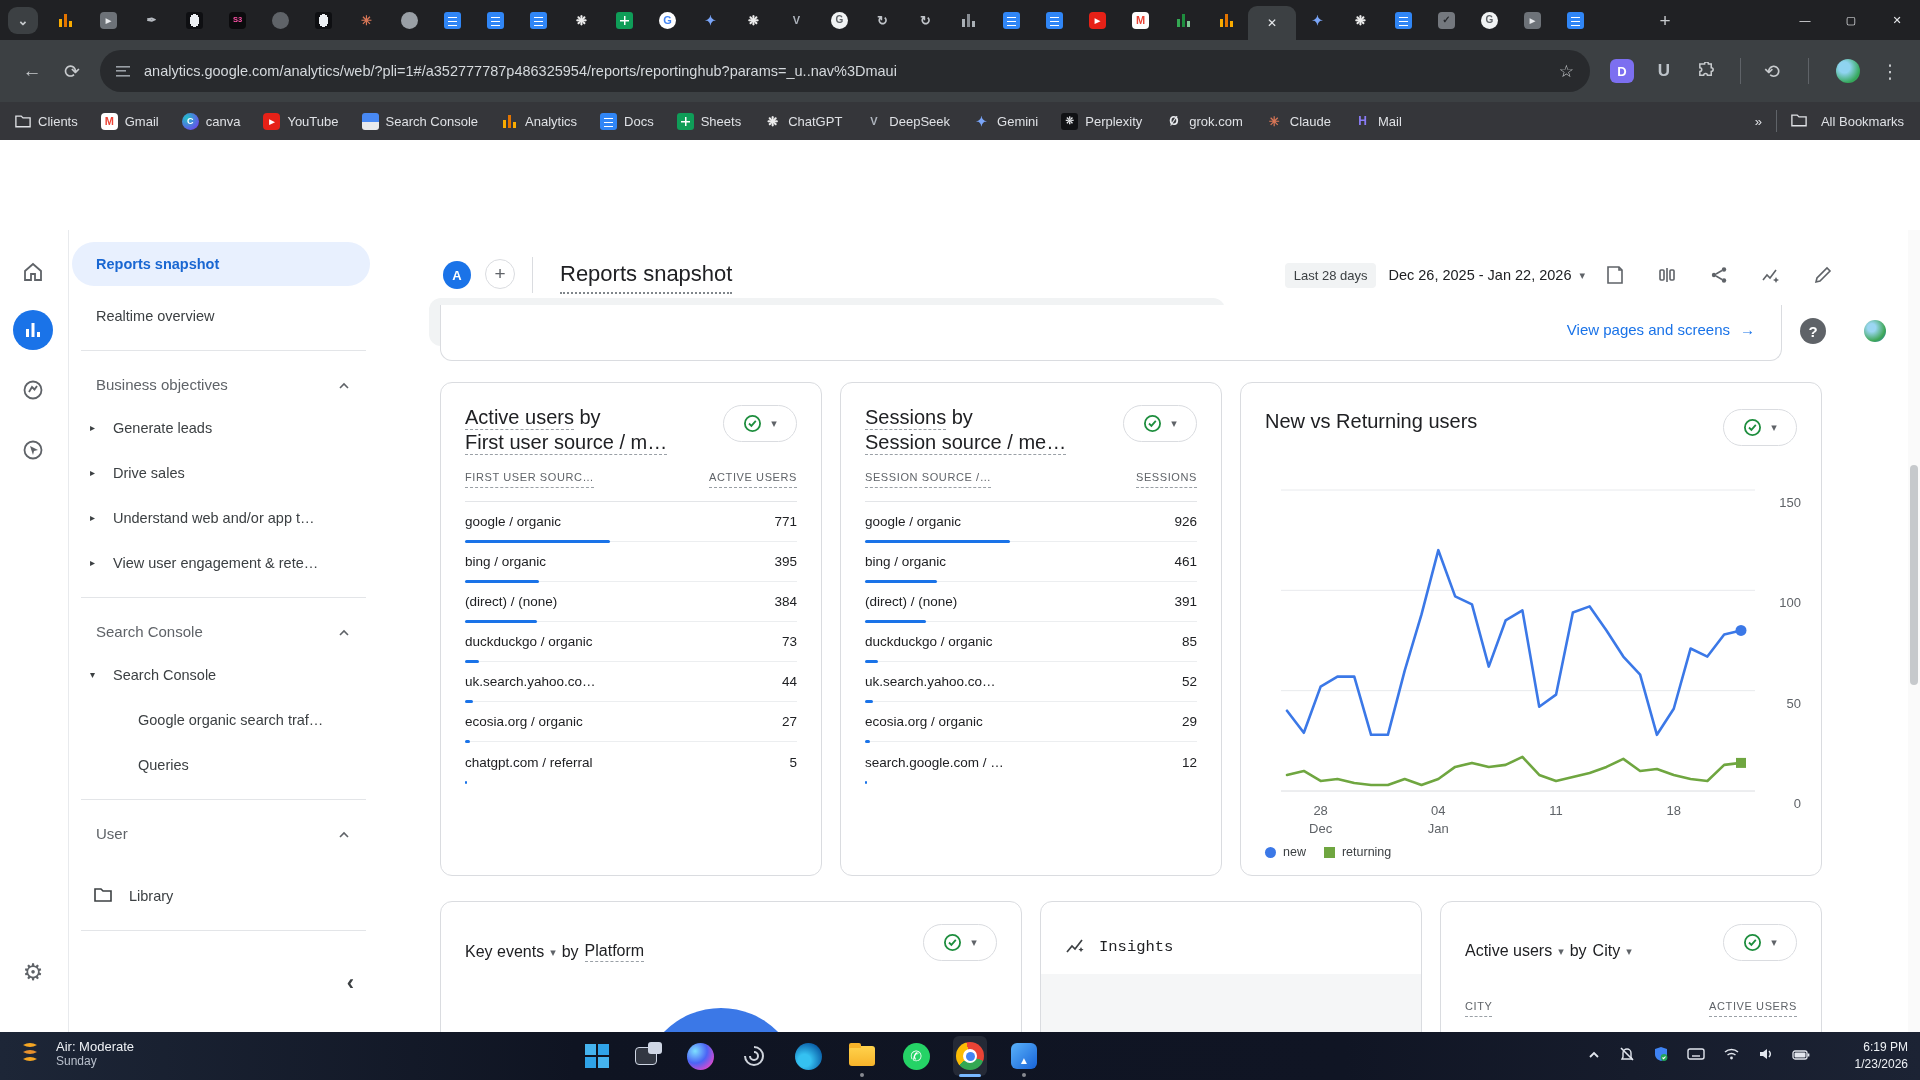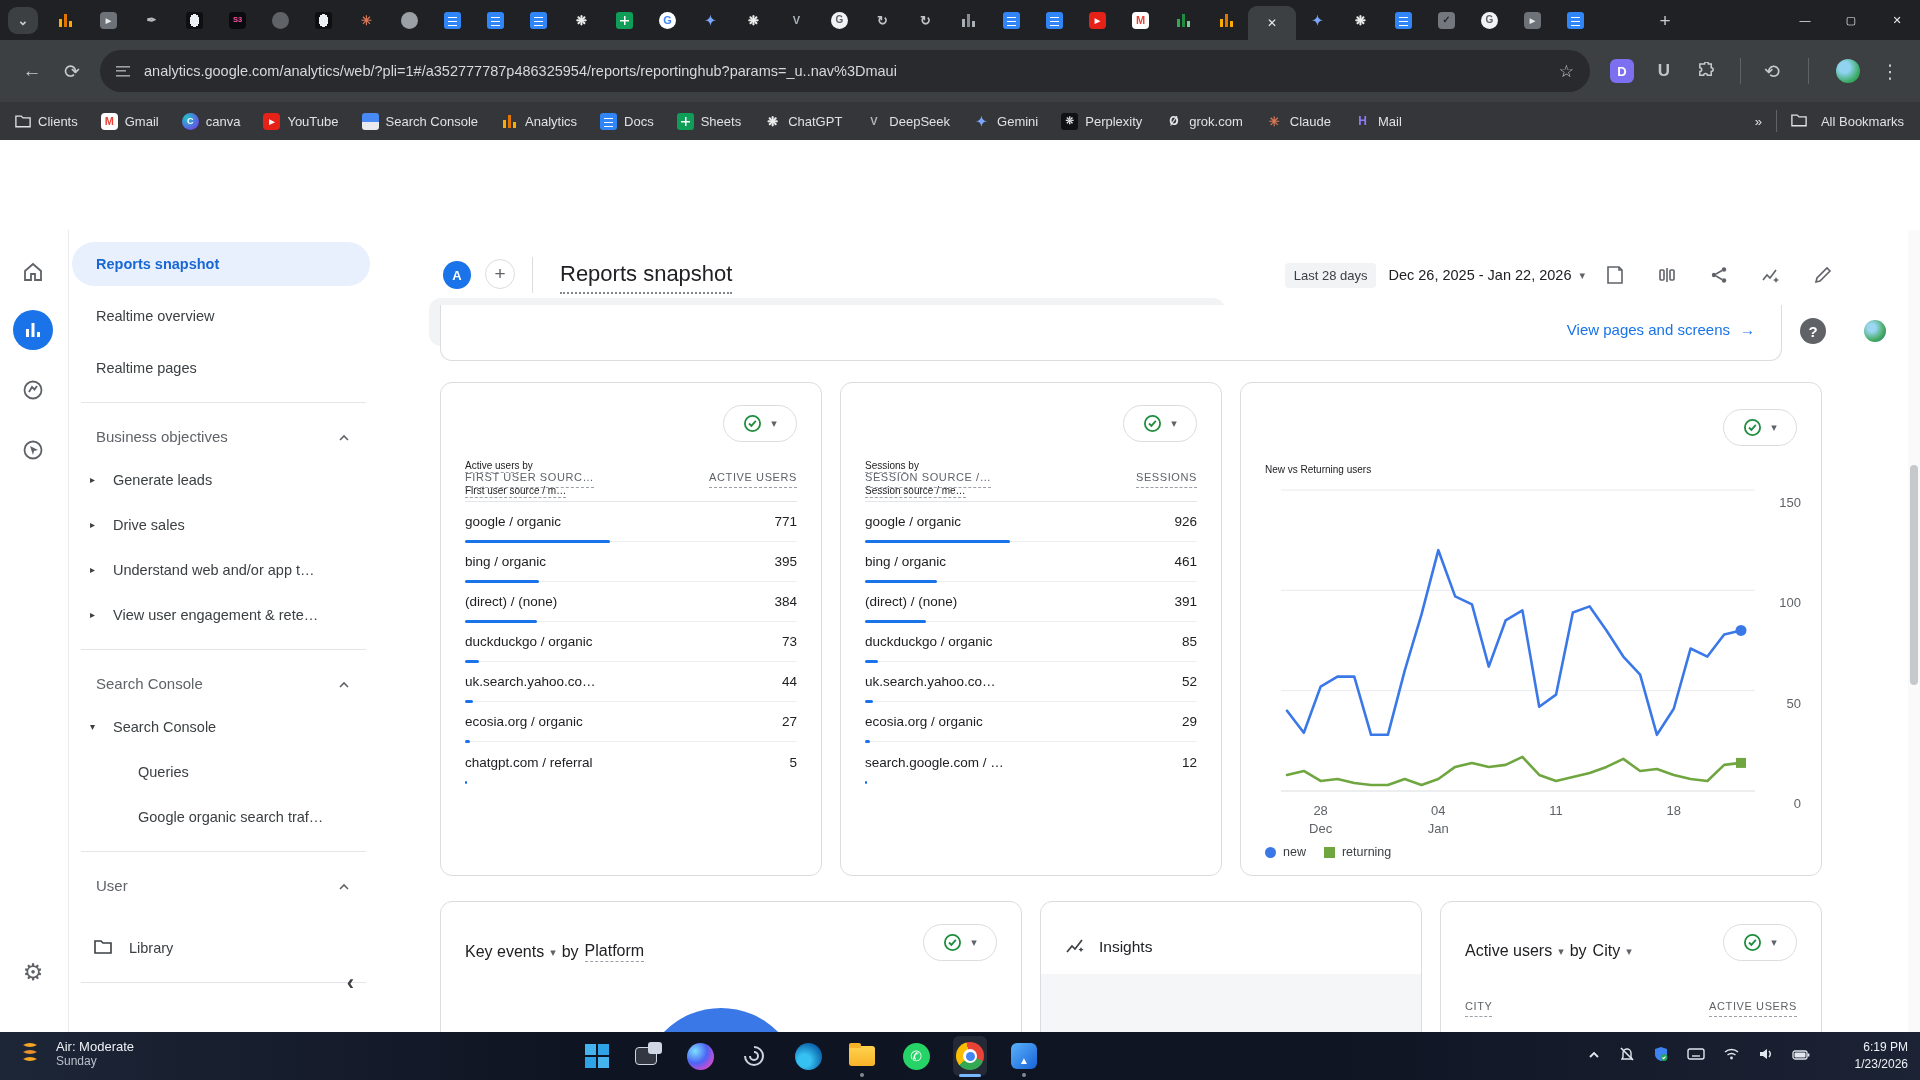--- a/index.html
+++ b/index.html
@@ -149,21 +149,21 @@
   .chip{background:#f1f3f4;color:#3c4043;font-size:13px;padding:5px 9px;border-radius:4px;}
   .daterange{font-size:14.5px;color:#202124;margin-left:4px;}
   .hicon{width:44px;height:40px;display:flex;align-items:center;justify-content:center;}
 
   .partial-card{position:absolute;left:440px;top:305px;width:1342px;height:56px;
       border:1px solid #dadce0;border-top:none;border-radius:0 0 12px 12px;background:#fff;}
   .viewlink{position:absolute;right:26px;top:16px;color:#1a73e8;font-size:15px;display:flex;
       align-items:center;gap:10px;}
 
   .card{position:absolute;background:#fff;border:1px solid #dadce0;border-radius:12px;overflow:hidden;}
-  .c-title{position:absolute;left:24px;top:22px;font-size:10px;color:#202124;line-height:25px;margin-top:48px;}
+  .c-title{position:absolute;left:24px;top:22px;font-size:20px;color:#202124;line-height:25px;}
   .dashed{border-bottom:1px dashed #9aa0a6;padding-bottom:1px;}
   .pill{position:absolute;right:24px;top:22px;width:74px;height:37px;border:1px solid #dadce0;
       border-radius:19px;display:flex;align-items:center;justify-content:center;gap:9px;background:#fff;}
   .t-head{position:absolute;left:24px;right:24px;top:88px;height:30px;display:flex;
       justify-content:space-between;font-size:11px;letter-spacing:.6px;color:#5f6368;}
   .t-head span{border-bottom:1px dashed #9aa0a6;padding-bottom:4px;height:fit-content;}
   .t-rows{position:absolute;left:24px;right:24px;top:118px;border-top:1px solid #e3e5e8;}
   .t-row{position:relative;height:40px;display:flex;justify-content:space-between;align-items:center;
       border-bottom:1px solid #eceef0;font-size:13.5px;color:#202124;}
   .t-row:last-child{border-bottom:none;}
@@ -173,21 +173,21 @@
   .ax{font-size:13px;fill:#5f6368;font-family:"Liberation Sans",sans-serif;}
   .legend{position:absolute;left:24px;bottom:16px;display:flex;align-items:center;gap:18px;
       font-size:12.5px;color:#3c4043;}
   .lg-dot{width:11px;height:11px;border-radius:50%;display:inline-block;}
   .lg-sq{width:11px;height:11px;display:inline-block;}
   .leg-item{display:flex;align-items:center;gap:7px;}
 
   .ke-title{position:absolute;left:24px;top:40px;font-size:16px;color:#202124;display:flex;gap:6px;align-items:center;}
   .dome{position:absolute;left:200px;top:106px;width:160px;height:160px;border-radius:50%;background:#3b78e7;}
   .ins-head{position:absolute;left:24px;top:34px;display:flex;align-items:center;gap:12px;
-      font-size:15.5px;color:#202124;}
+      font-size:15.5px;color:#202124;font-family:Liberation Mono, monospace;}
   .ins-grey{position:absolute;left:0;right:0;top:72px;bottom:0;background:#f5f6f7;}
 
   .pgscroll{position:absolute;right:0;top:230px;width:12px;height:802px;background:#fafafa;}
   .pgthumb{position:absolute;left:2px;width:8px;border-radius:4px;background:#c6c9cc;}
 
   
   .taskbar{position:absolute;left:0;top:1032px;width:1920px;height:48px;z-index:50;
       background:linear-gradient(90deg,#1d2637,#0f1422 30%,#101524 70%,#1c2334);
       color:#eef1f5;}
   .weather{position:absolute;left:14px;top:5px;display:flex;align-items:center;gap:10px;}
@@ -512,21 +512,20 @@
         <path d="M9 8l8 4-4 1-1 4z" fill="#5f6368"></path>
       </svg>
     </div>
     <div class="rail-ic gear" style="top:722px">⚙</div>
   </div>
 
   <div class="sidenav">
     <div id="nav-host">
         <div class="nav-item sel">Reports snapshot</div>
         <div class="nav-item">Realtime overview</div>
-        <div class="nav-item">Realtime pages</div>
         <div class="nav-div"></div>
         <div class="nav-section">
           <span>Business objectives</span>
           <span><svg width="12" height="8" viewBox="0 0 12 8">
               <path d="M2 6l4-4 4 4" fill="none" stroke="#5f6368" stroke-width="1.6"></path>
             </svg></span>
         </div>
         <div class="nav-tree">
           <span class="tcaret">▸</span>
           <span>Generate leads</span>
@@ -547,22 +546,22 @@
         <div class="nav-section">
           <span>Search Console</span>
           <span><svg width="12" height="8" viewBox="0 0 12 8">
               <path d="M2 6l4-4 4 4" fill="none" stroke="#5f6368" stroke-width="1.6"></path>
             </svg></span>
         </div>
         <div class="nav-tree">
           <span class="tcaret">▾</span>
           <span>Search Console</span>
         </div>
+        <div class="nav-sub">Google organic search traf…</div>
         <div class="nav-sub">Queries</div>
-        <div class="nav-sub">Google organic search traf…</div>
         <div class="nav-div"></div>
         <div class="nav-section">
           <span>User</span>
           <span><svg width="12" height="8" viewBox="0 0 12 8">
               <path d="M2 6l4-4 4 4" fill="none" stroke="#5f6368" stroke-width="1.6"></path>
             </svg></span>
         </div>
         <div class="nav-folder">
           <span><svg width="18" height="15" viewBox="0 0 18 15">
               <path d="M1 2h6l2 2h8v10H1z" fill="none" stroke="#3c4043" stroke-width="1.6"></path>

